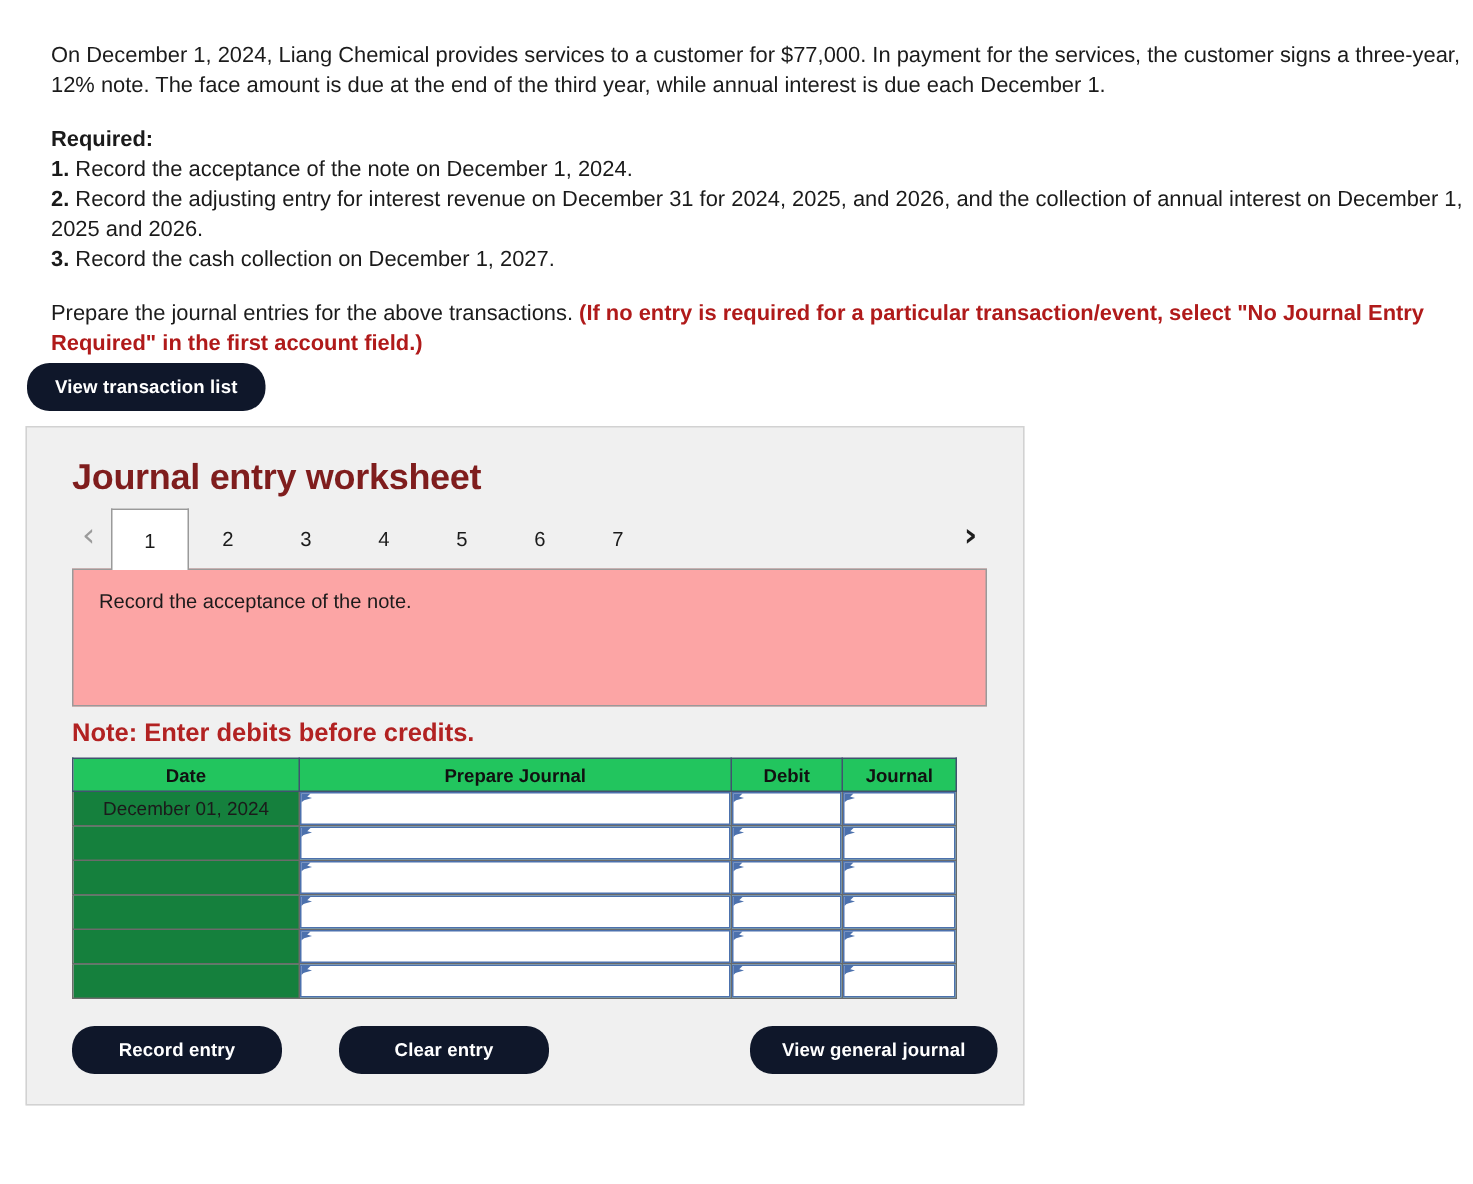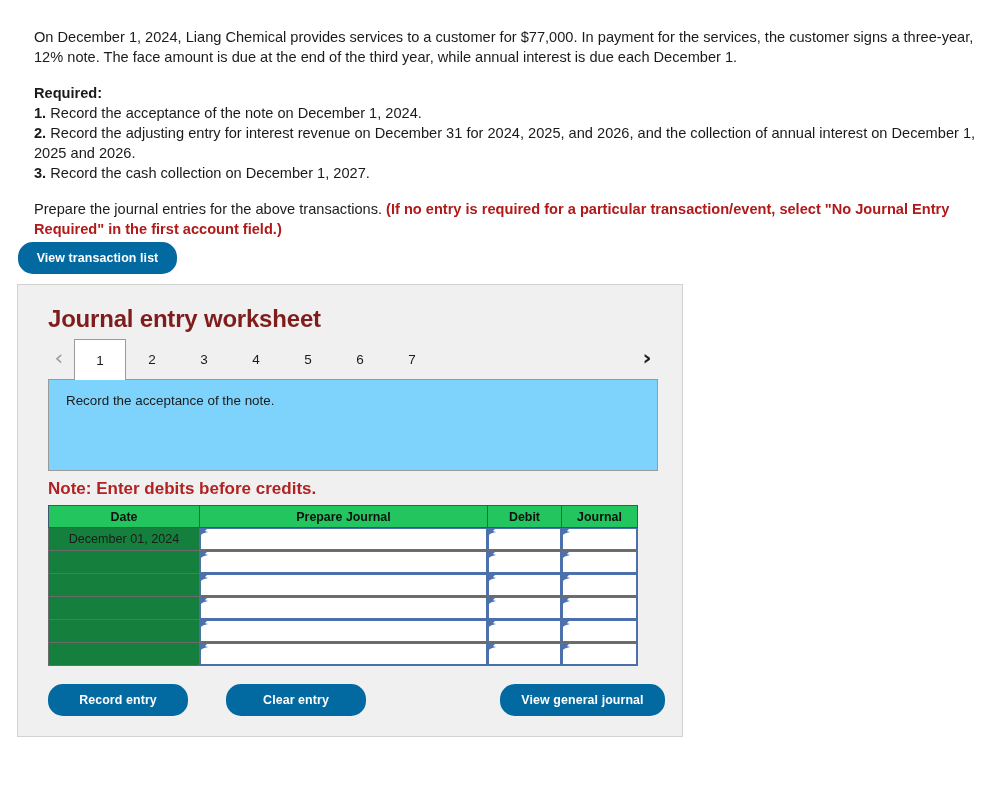--- a/index.html
+++ b/index.html
@@ -41,21 +41,21 @@
   .req-line {
     font-size: 14.6px;
     line-height: 20px;
     margin: 0;
   }
   .req-num { font-weight: bold; }
   #required-block { margin-bottom: 16px; }
 
   
   .btn {
-    background: #0369a1;
+    background: #0f172a;
     color: #ffffff;
     border: none;
     border-radius: 15px;
     font-family: "Liberation Sans", sans-serif;
     font-weight: bold;
     font-size: 12.4px;
     letter-spacing: 0.1px;
     cursor: pointer;
     padding: 16px;
     text-align: center;
@@ -146,21 +146,21 @@
     z-index: 3;
   }
 
   
   #desc-box {
     position: absolute;
     left: 30px;
     top: 94px;
     width: 610px;
     height: 92px;
-    background: #7dd3fc;
+    background: #fca5a5;
     border: 1px solid #9a9a9a;
     box-sizing: border-box;
     z-index: 1;
   }
   #desc-text {
     position: absolute;
     left: 17px;
     top: 13px;
     font-size: 13.4px;
     color: #1b1b1b;

